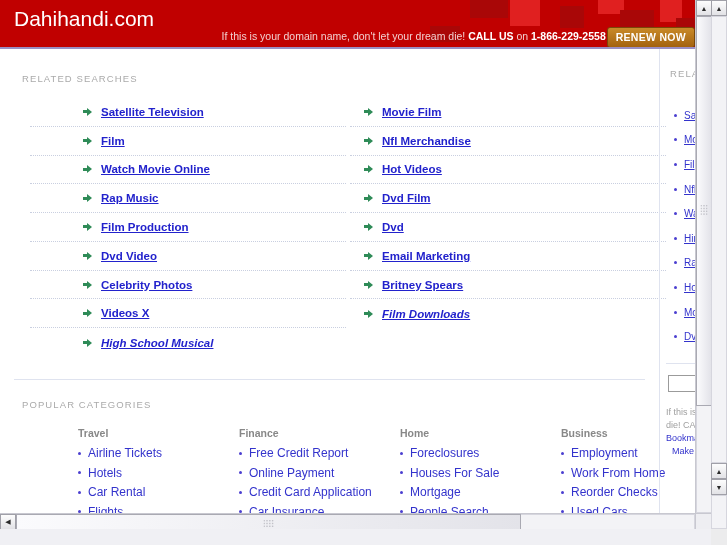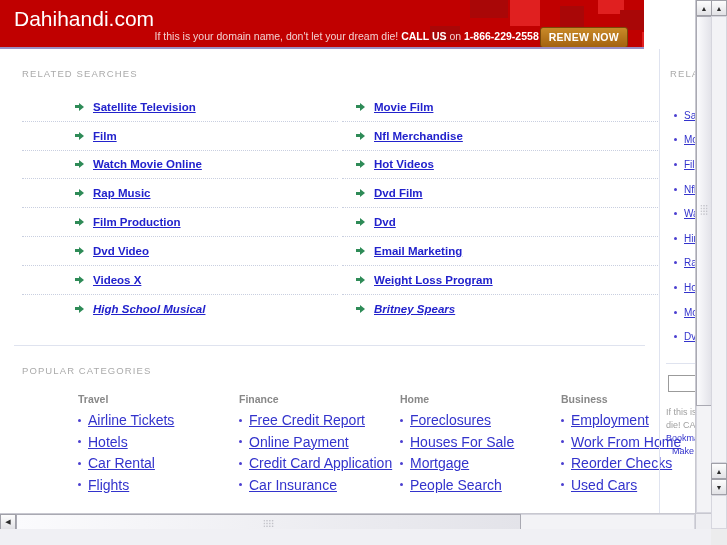--- a/index.html
+++ b/index.html
@@ -22,21 +22,21 @@
     left: 0; top: 0;
     width: 711px;
     height: 529px;
     overflow: hidden;
     background: #fff;
   }
 
   
   #banner {
     position: relative;
-    width: 644px;
+    width: 711px;
     height: 49px;
     background: #c00000;
     overflow: hidden;
     border-bottom: 2px solid #9a8fc4;
   }
   .sq { position: absolute; background: #d81414; }
   .sq.dark { background: #a90707; }
   .sq.bright { background: #e02020; }
 
   #site-title {
@@ -72,21 +72,21 @@
     letter-spacing: .3px;
     z-index: 6;
     cursor: pointer;
   }
 
   
   #body-cols {
     position: relative;
     width: 711px;
     display: flex;
-    align-items: flex-start;
+    align-items: center;
   }
   #main-col {
     width: 659px;
     flex: 0 0 659px;
     padding: 0;
   }
   #side-col {
     width: 52px;
     flex: 0 0 52px;
     border-left: 1px solid #dfe3ef;
@@ -99,21 +99,21 @@
     color: #aaaaaa;
     font-size: 9.5px;
     letter-spacing: 1.1px;
     padding: 19px 0 0 22px;
     font-family: "Liberation Sans", sans-serif;
   }
 
   
   #rs-wrap {
     display: flex;
-    padding: 14px 0 0 0;
+    padding: 14px 0 0 8px;
   }
   .rs-col { width: 316px; flex: 0 0 316px; }
   .rs-col.left { margin-left: 22px; }
   .rs-col.right { margin-left: 4px; }
   .rs-item {
     display: flex;
     align-items: center;
     height: 28.8px;
     border-bottom: 1px dotted #c9cfe0;
     padding-left: 53px;
@@ -175,22 +175,21 @@
   }
   .dot-icon {
     width: 3px; height: 3px;
     border-radius: 50%;
     background: #4b3fd0;
     margin-right: 7px;
     flex: 0 0 3px;
   }
   .pc-link {
     color: #3333cc;
-    font-size: 14px;
-    text-decoration: underline;
+    font-size: 12px;
     white-space: nowrap;
     cursor: pointer;
   }
 
   
   .side-label {
     color: #aaaaaa;
     font-size: 9.5px;
     letter-spacing: 1.1px;
     padding: 19px 0 0 10px;
@@ -339,20 +338,24 @@
             <div class="rs-item">
                 <span class="arrow-icon"></span>
                 <span class="rs-link">Film Production</span>
               </div>
             <div class="rs-item">
                 <span class="arrow-icon"></span>
                 <span class="rs-link">Dvd Video</span>
               </div>
             <div class="rs-item">
                 <span class="arrow-icon"></span>
+                <span class="rs-link">Celebrity Photos</span>
+              </div>
+            <div class="rs-item">
+                <span class="arrow-icon"></span>
                 <span class="rs-link">Videos X</span>
               </div>
             <div class="rs-item">
                 <span class="arrow-icon"></span>
                 <span class="rs-link">High School Musical</span>
               </div>
           </div>
 
           <div class="rs-col right">
             <div class="rs-item">
@@ -374,25 +377,25 @@
             <div class="rs-item">
                 <span class="arrow-icon"></span>
                 <span class="rs-link">Dvd</span>
               </div>
             <div class="rs-item">
                 <span class="arrow-icon"></span>
                 <span class="rs-link">Email Marketing</span>
               </div>
             <div class="rs-item">
                 <span class="arrow-icon"></span>
-                <span class="rs-link">Weight Loss Program</span>
-              </div>
-            <div class="rs-item">
-                <span class="arrow-icon"></span>
                 <span class="rs-link">Britney Spears</span>
+              </div>
+            <div class="rs-item">
+                <span class="arrow-icon"></span>
+                <span class="rs-link">Film Downloads</span>
               </div>
           </div>
         </div>
 
         <div id="pc-wrap">
           <div class="section-label" style="padding-left:8px;">POPULAR CATEGORIES</div>
 
           <div id="pc-grid">
 
             <div class="pc-col">

